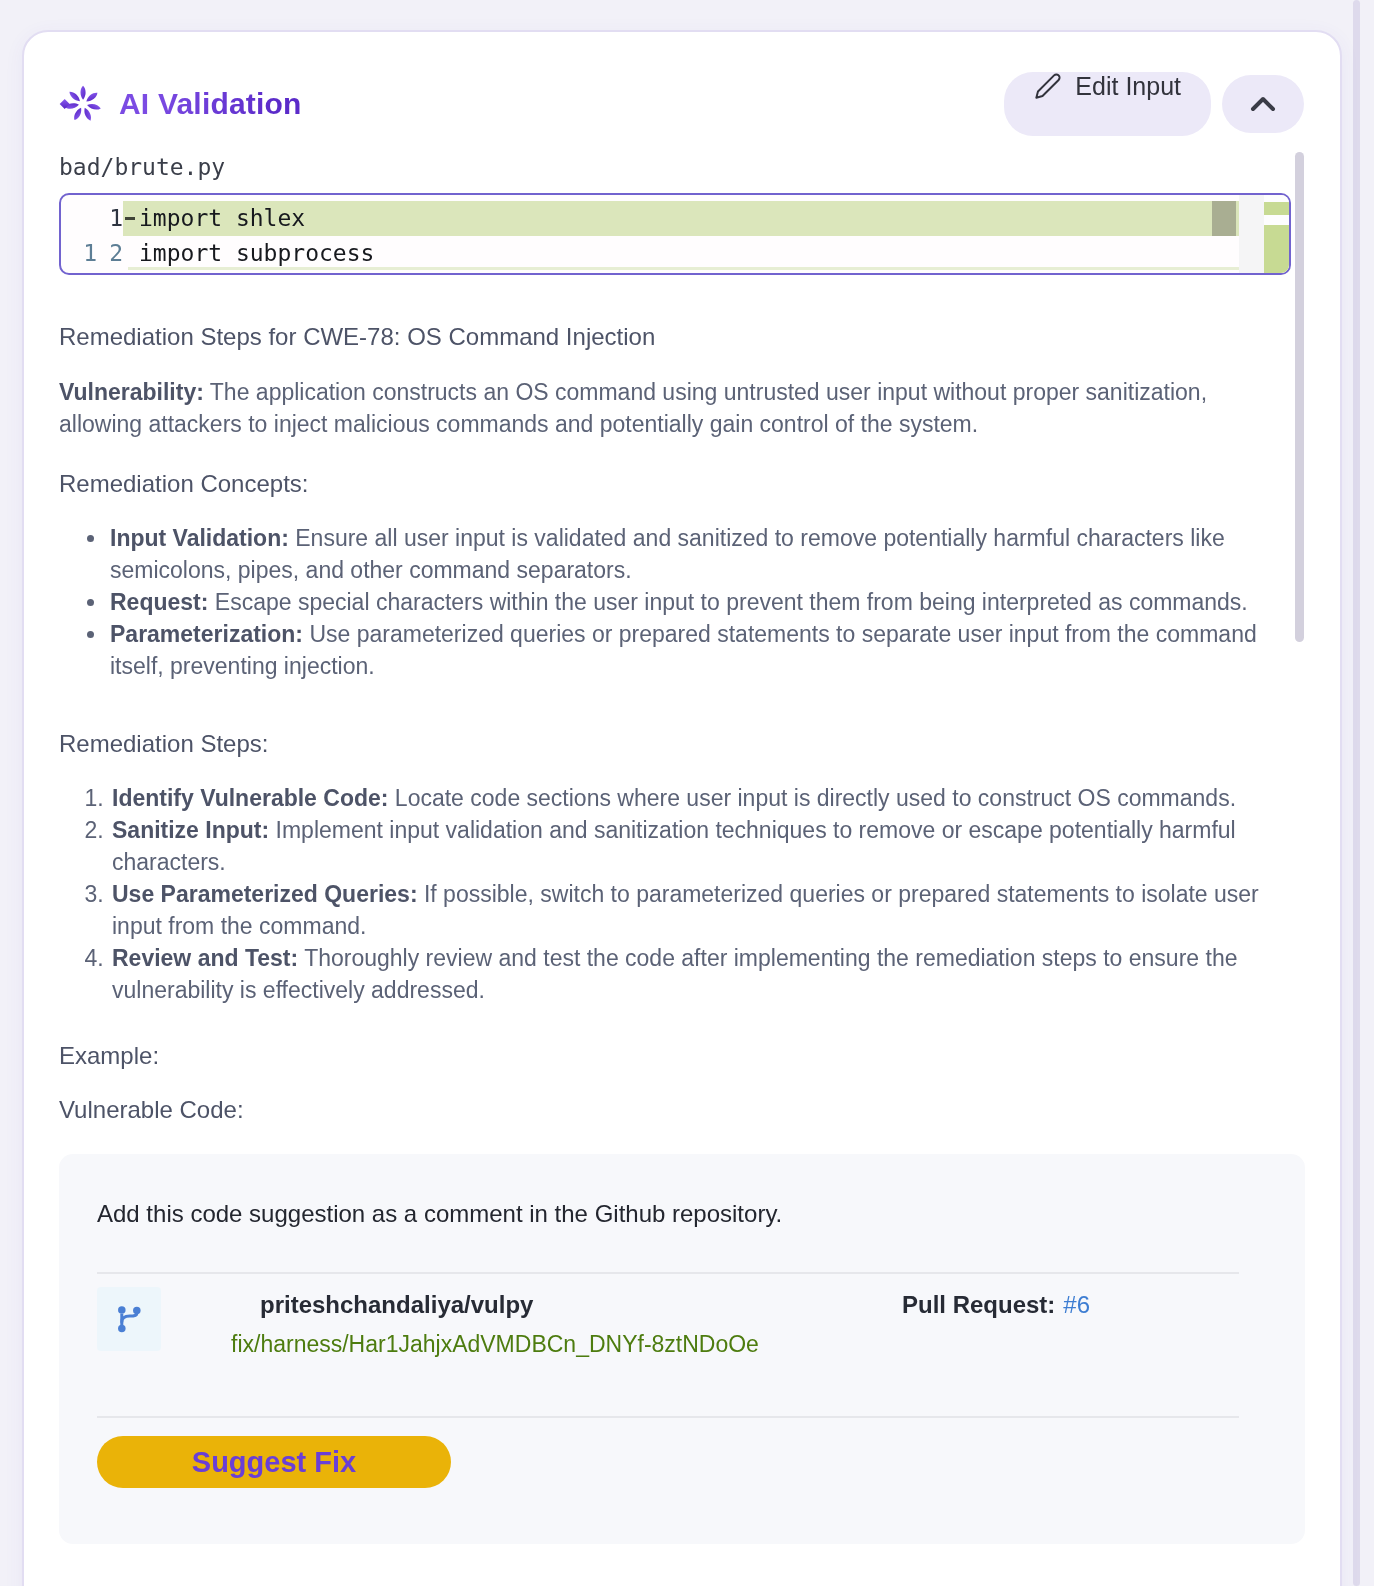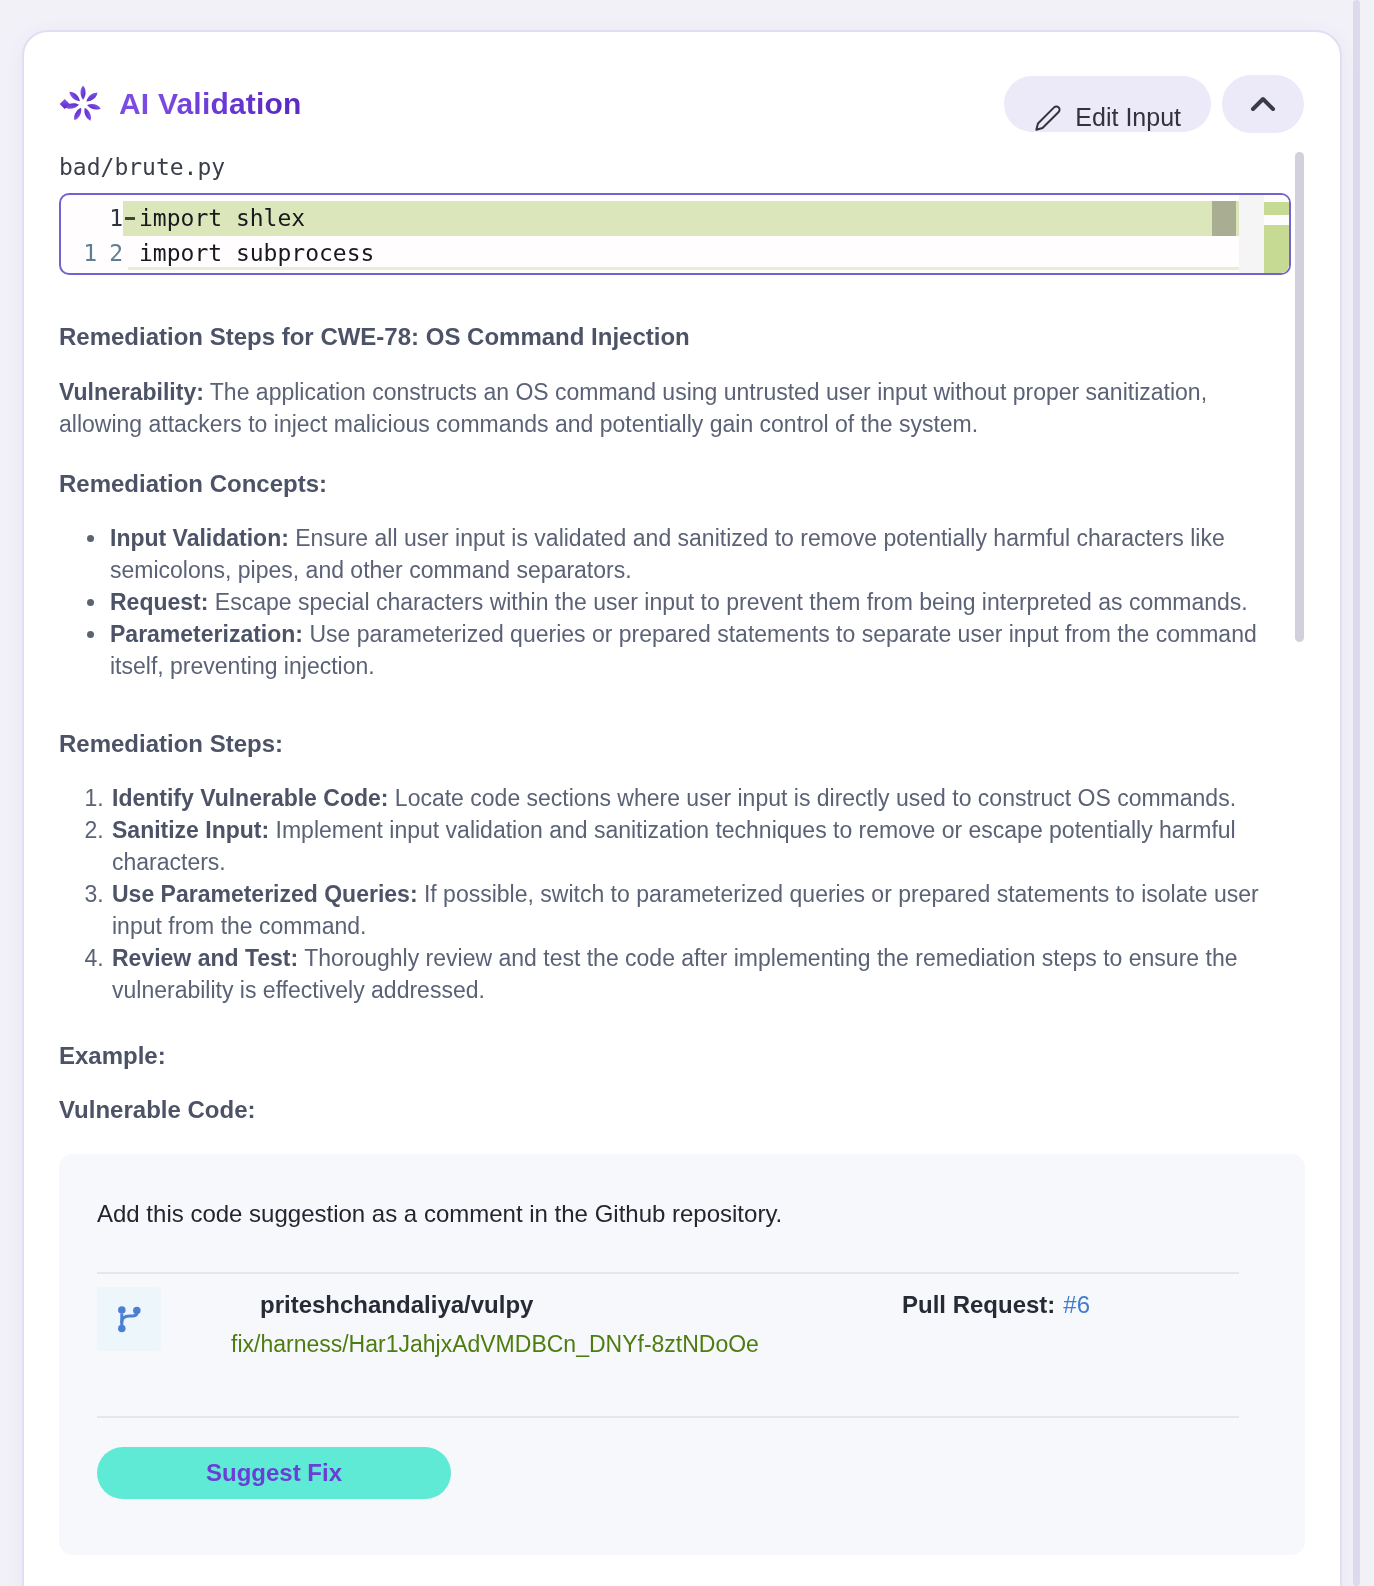--- a/index.html
+++ b/index.html
@@ -23,22 +23,22 @@
   .panel-header { display:flex; align-items:center; height:58px; }
   .logo { width:46px; height:48px; margin-right:14px; flex:none; }
   .panel-title {
     font-size:30px; font-weight:700; letter-spacing:.2px;
     background:linear-gradient(100deg,#7B4BE3 20%,#5B2BC9 85%);
     -webkit-background-clip:text; background-clip:text;
     color:#6C38D8; -webkit-text-fill-color:transparent;
   }
   .header-actions { margin-left:auto; display:flex; align-items:center; gap:11px; }
   .edit-btn {
-    height:56px; padding:0 30px; border-radius:29px; border:none; background:#ECE9F8;
-    display:flex; align-items:flex-end; gap:13px; font-family:inherit;
+    height:64px; padding:0 30px; border-radius:29px; border:none; background:#ECE9F8;
+    display:flex; align-items:flex-start; gap:13px; font-family:inherit;
     font-size:25px; color:#32333C; cursor:pointer;
   }
   .collapse-btn {
     width:82px; height:58px; border-radius:29px; border:none; background:#ECE9F8;
     display:flex; align-items:center; justify-content:center; cursor:pointer;
   }
 
   
   .filename { margin-top:21px; font-family:"DejaVu Sans Mono", monospace; font-size:23px; color:#3A3E49; }
   .diff-box {
@@ -57,21 +57,21 @@
   .mini-map .gutter-col { position:absolute; left:0; top:0; bottom:0; width:25px; background:#F5F5F6; }
   .mini-mark1 { position:absolute; left:25px; width:25px; top:7px; height:13px; background:#C7DA93; }
   .mini-mark2 { position:absolute; left:25px; width:25px; top:30px; height:50px; background:#C7DA93; }
   .mini-slider { position:absolute; right:53px; top:6px; width:24px; height:35px; background:#A9AE92; }
   .diff-bottom-line { position:absolute; left:67px; right:50px; bottom:3px; height:3px; background:#E7EED4; }
 
   .scroll-thumb { position:absolute; top:120px; right:36px; width:9px; height:490px; background:#D3D0DD; border-radius:5px; }
 
   
   .prose { width:1225px; color:#5B6276; font-size:23px; line-height:32px; }
-  .prose h3 { font-size:24px; line-height:28px; color:#4D5367; font-weight:700; }
+  .prose h3 { font-size:24px; line-height:28px; color:#4D5367; font-weight:400; }
   .prose b { color:#4D5367; }
   .h-main { margin-top:48px; }
   .p-vuln { margin-top:25px; }
   .h-concepts { margin-top:30px; }
   .prose ul { margin-top:24px; padding-left:49px; }
   .prose ol { margin-top:24px; padding-left:51px; }
   .prose li { padding-left:2px; }
   .h-steps { margin-top:48px; }
   .h-example { margin-top:36px; }
   .h-vulncode { margin-top:26px; }
@@ -85,22 +85,22 @@
   .divider { border:none; border-top:2px solid #E6E7EB; margin-top:44px; margin-right:28px; }
   .repo-row { margin-top:13px; display:flex; align-items:flex-start; }
   .icon-box { width:64px; height:64px; background:#EDF6FB; border-radius:4px; display:flex; align-items:center; justify-content:center; flex:none; }
   .repo-info { margin-left:70px; width:671px; margin-top:4px; }
   .repo-name { font-size:24px; font-weight:700; color:#272B35;margin-left:29px; }
   .repo-branch { margin-top:12px; font-size:23px; color:#4d7c0f; }
   .pr-block { margin-top:4px; font-size:24px; font-weight:700; color:#272B35; }
   .pr-link { color:#3D7DD2; text-decoration:none; font-weight:400; margin-left:8px; }
   .divider2 { margin-top:58px; }
   .suggest-fix {
-    margin-top:29px; width:354px; height:52px; border:none; border-radius:26px;
-    background:#5eead4; color:#6A3FD6; font-size:24px; font-weight:700;
+    margin-top:18px; width:354px; height:52px; border:none; border-radius:26px;
+    background:#eab308; color:#6A3FD6; font-size:29px; font-weight:700;
     font-family:inherit; cursor:pointer;
   }
 </style>
 </head>
 <body>
 
 <div class="right-strip"></div>
 
 <div class="card">
 

